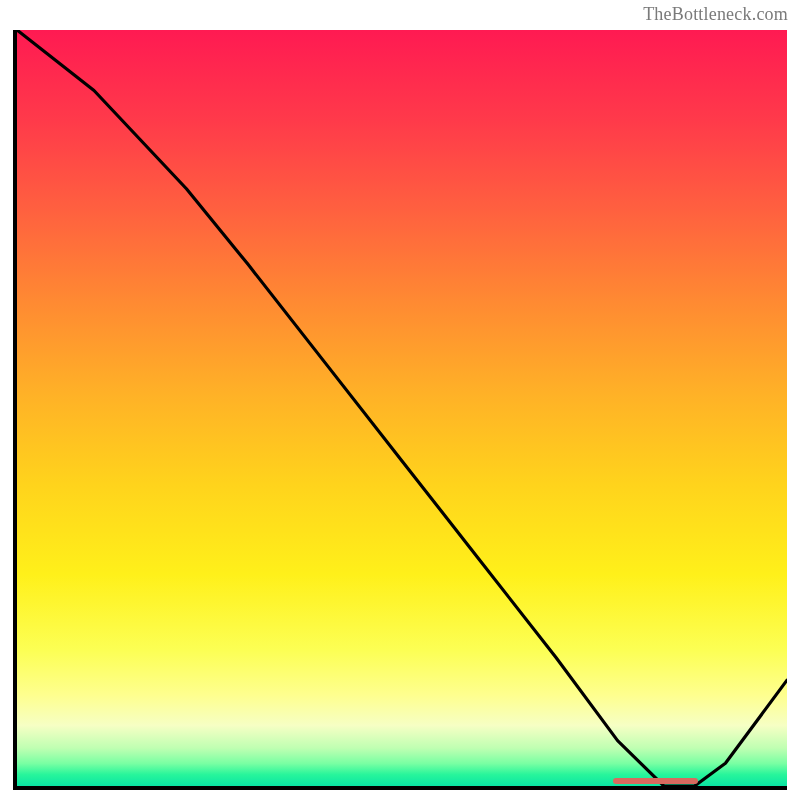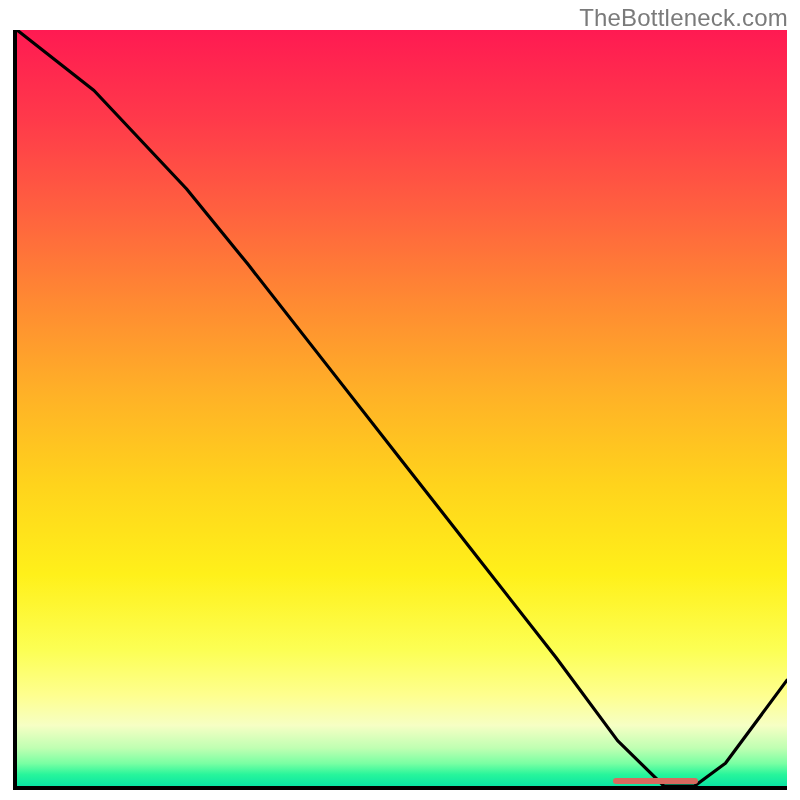--- a/index.html
+++ b/index.html
@@ -6,22 +6,22 @@
   html, body { width: 800px; height: 800px; overflow: hidden; background: #fff; }
   .frame {
     position: relative;
     width: 800px;
     height: 800px;
   }
   .watermark {
     position: absolute;
     top: 4px;
     right: 12px;
-    font-family: Liberation Sans, sans-serif;
-    font-size: 24px;
+    font-family: Liberation Serif, serif;
+    font-size: 18px;
     color: #7a7a7a;
     font-weight: 500;
     letter-spacing: 0.2px;
   }
   .plot {
     position: absolute;
     left: 13px;
     top: 30px;
     width: 774px;
     height: 760px;

